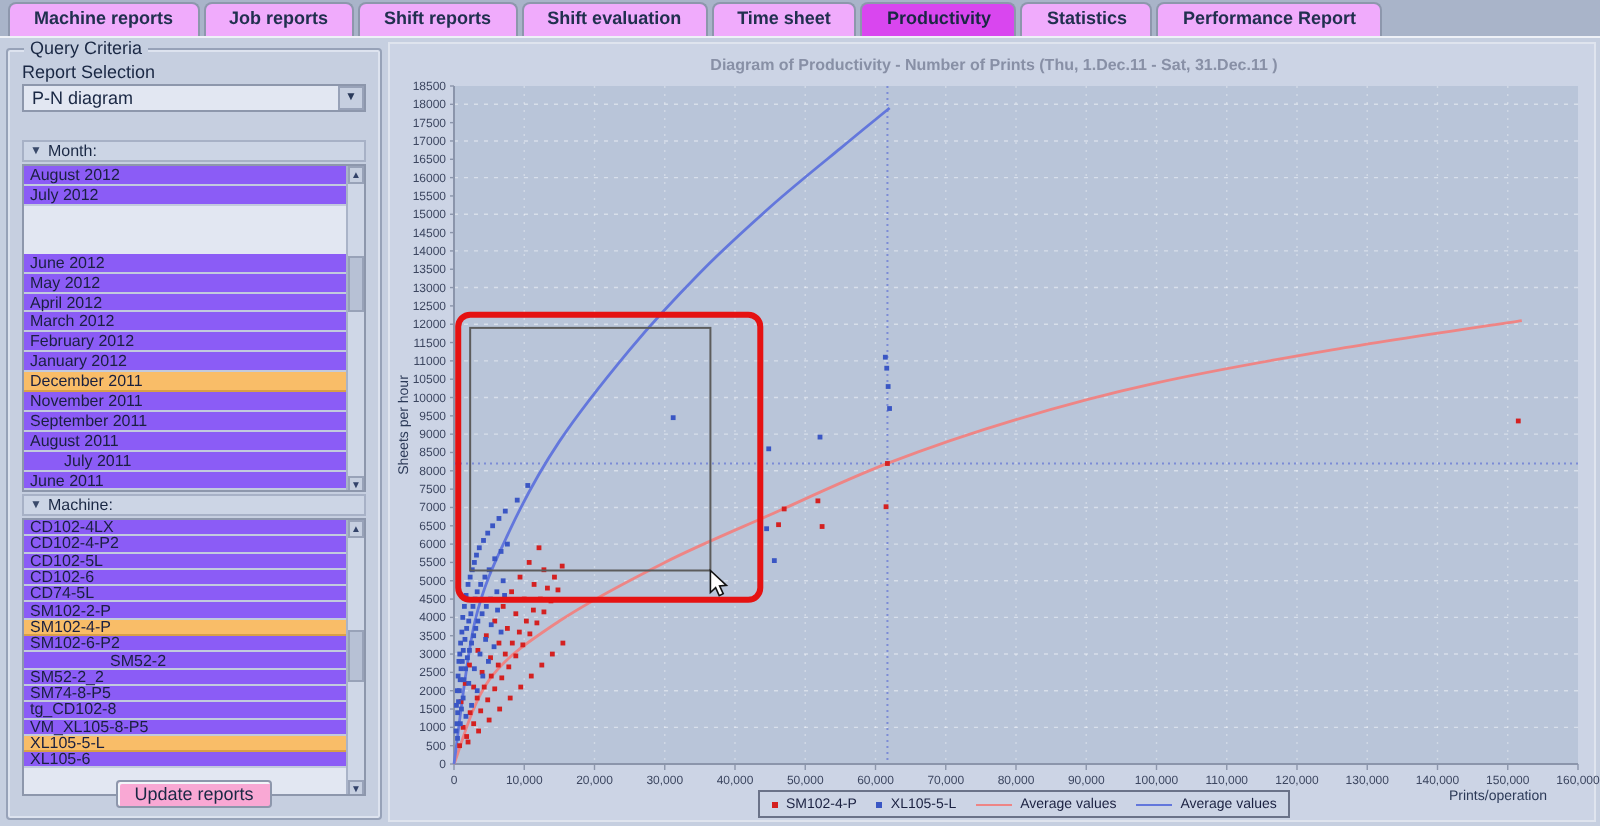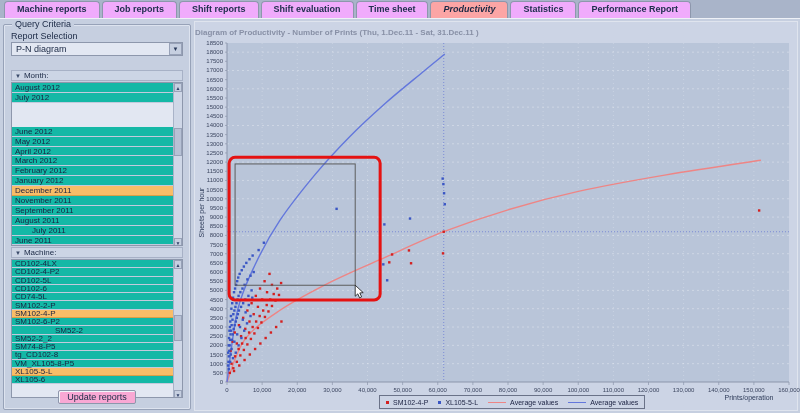--- a/index.html
+++ b/index.html
@@ -4,43 +4,43 @@
 <style>
   * { margin:0; padding:0; box-sizing:border-box; }
   html,body { width:800px; height:413px; overflow:hidden; }
   body { font-family:"Liberation Sans", sans-serif; background:#c6cfe0; position:relative; }
   #app { position:absolute; inset:0; width:800px; height:413px; background:#c6cfe0; }
 
   
   #tabbar { position:absolute; left:0; top:0; width:800px; height:19px; background:#a9b4c9; border-bottom:1px solid #eef1f7; display:flex; align-items:flex-end; padding-left:4px; }
   .tab { height:17px; padding:2px 12px 1px 12px; margin-right:2px; font-size:9px; font-weight:bold; color:#21304f;
          background:#f0abfc; border:1px solid #8d97ac; border-bottom:none; border-radius:4px 4px 0 0; cursor:default; white-space:nowrap; }
-  .tab.active { background:#fca5a5; color:#1a2844; position:relative; z-index:2;font-style:italic; }
+  .tab.active { background:#d946ef; color:#1a2844; position:relative; z-index:2; }
 
   
   #sidebar { position:absolute; left:3px; top:24px; width:188px; height:386px; border:1px solid #97a2b8; border-radius:2px;
              box-shadow:inset 0 0 0 1px #dde3ef; background:#c6cfe0; }
   #group-title { position:absolute; left:8px; top:-6px; background:#c6cfe0; padding:0 3px; font-size:9px; color:#1a2844; }
   .side-label { position:absolute; left:7px; font-size:9px; color:#1a2844; }
   #report-combo { position:absolute; left:7px; top:17px; width:172px; height:14px; background:#e2e7f2; border:1px solid #8d97ac; display:flex; align-items:center; }
   #report-combo .val { flex:1; font-size:9px; color:#1a2844; padding-left:4px; }
   #report-combo .dd { width:13px; height:12px; background:#c6cfe0; border:1px solid #98a2b8; font-size:6px; color:#2a3a5a; display:flex; align-items:center; justify-content:center; }
   .filter-hdr { position:absolute; left:7px; width:172px; height:11px; background:#ccd5e5; border:1px solid #a7b1c6; font-size:8px; color:#1a2844; padding-left:3px; display:flex; align-items:center; gap:3px; }
   .tri { font-size:6px; color:#3a4a6a; }
   .listbox { position:absolute; left:7px; width:172px; background:#e2e7f2; border:1px solid #8d97ac; overflow:hidden; }
-  .lrow { width:163px; border-bottom:1px solid #c2cadd; font-size:8px; color:#1a2040; padding-left:3px; display:flex; align-items:center; background:#14b8a6; }
+  .lrow { width:163px; border-bottom:1px solid #c2cadd; font-size:8px; color:#1a2040; padding-left:3px; display:flex; align-items:center; background:#8b5cf6; }
   .lrow.sel { background:#f9bd68; border-bottom:1px solid #d9a047; }
   .sbar { position:absolute; right:0; top:0; width:9px; background:#cfd7e7; border-left:1px solid #a9b3c8; }
   .sbtn { position:absolute; left:0; width:8px; height:9px; background:#c6cfe0; border:1px solid #98a2b8; font-size:5px; color:#33436a; text-align:center; line-height:8px; }
   .sthumb { position:absolute; left:0; width:8px; background:#b7c1d5; border:1px solid #98a2b8; }
   #update-btn { position:absolute; left:50%; transform:translateX(-50%); bottom:5px; width:78px; height:14px; background:#f9a8d4; border:1px solid #8d97ac; border-radius:2px; font-size:9px; color:#1a2844; box-shadow:inset 1px 1px 0 #f2f5fa; }
 
   
   #chartpanel { position:absolute; left:194px; top:21px; width:604px; height:390px; background:#ccd4e5; border:1px solid #dfe4ee; }
-  #chart-title { position:absolute; left:0; top:6px; width:604px; font-size:8px; font-weight:bold; color:#8890a6; }
+  #chart-title { position:absolute; left:0; top:6px; width:604px; text-align:center; font-size:8px; font-weight:bold; color:#8890a6; }
   #plot-svg { position:absolute; left:-194px; top:-21px; }
   #legend { position:absolute; left:184px; bottom:1px; height:14px; background:#ccd4e5; border:1px solid #6a7288; display:flex; align-items:center; padding:0 6px; gap:10px; }
   .leg-item { display:flex; align-items:center; gap:4px; font-size:7px; color:#1a2040; white-space:nowrap; }
   .leg-dot { width:3px; height:3px; }
   .leg-line { width:18px; height:0; border-top:1.5px solid; }
 </style>
 </head>
 <body>
 
 <div id="app">

